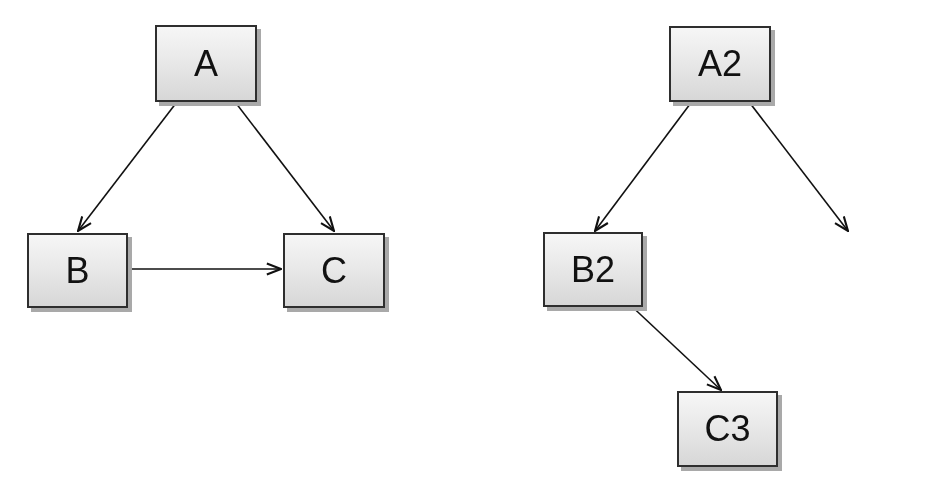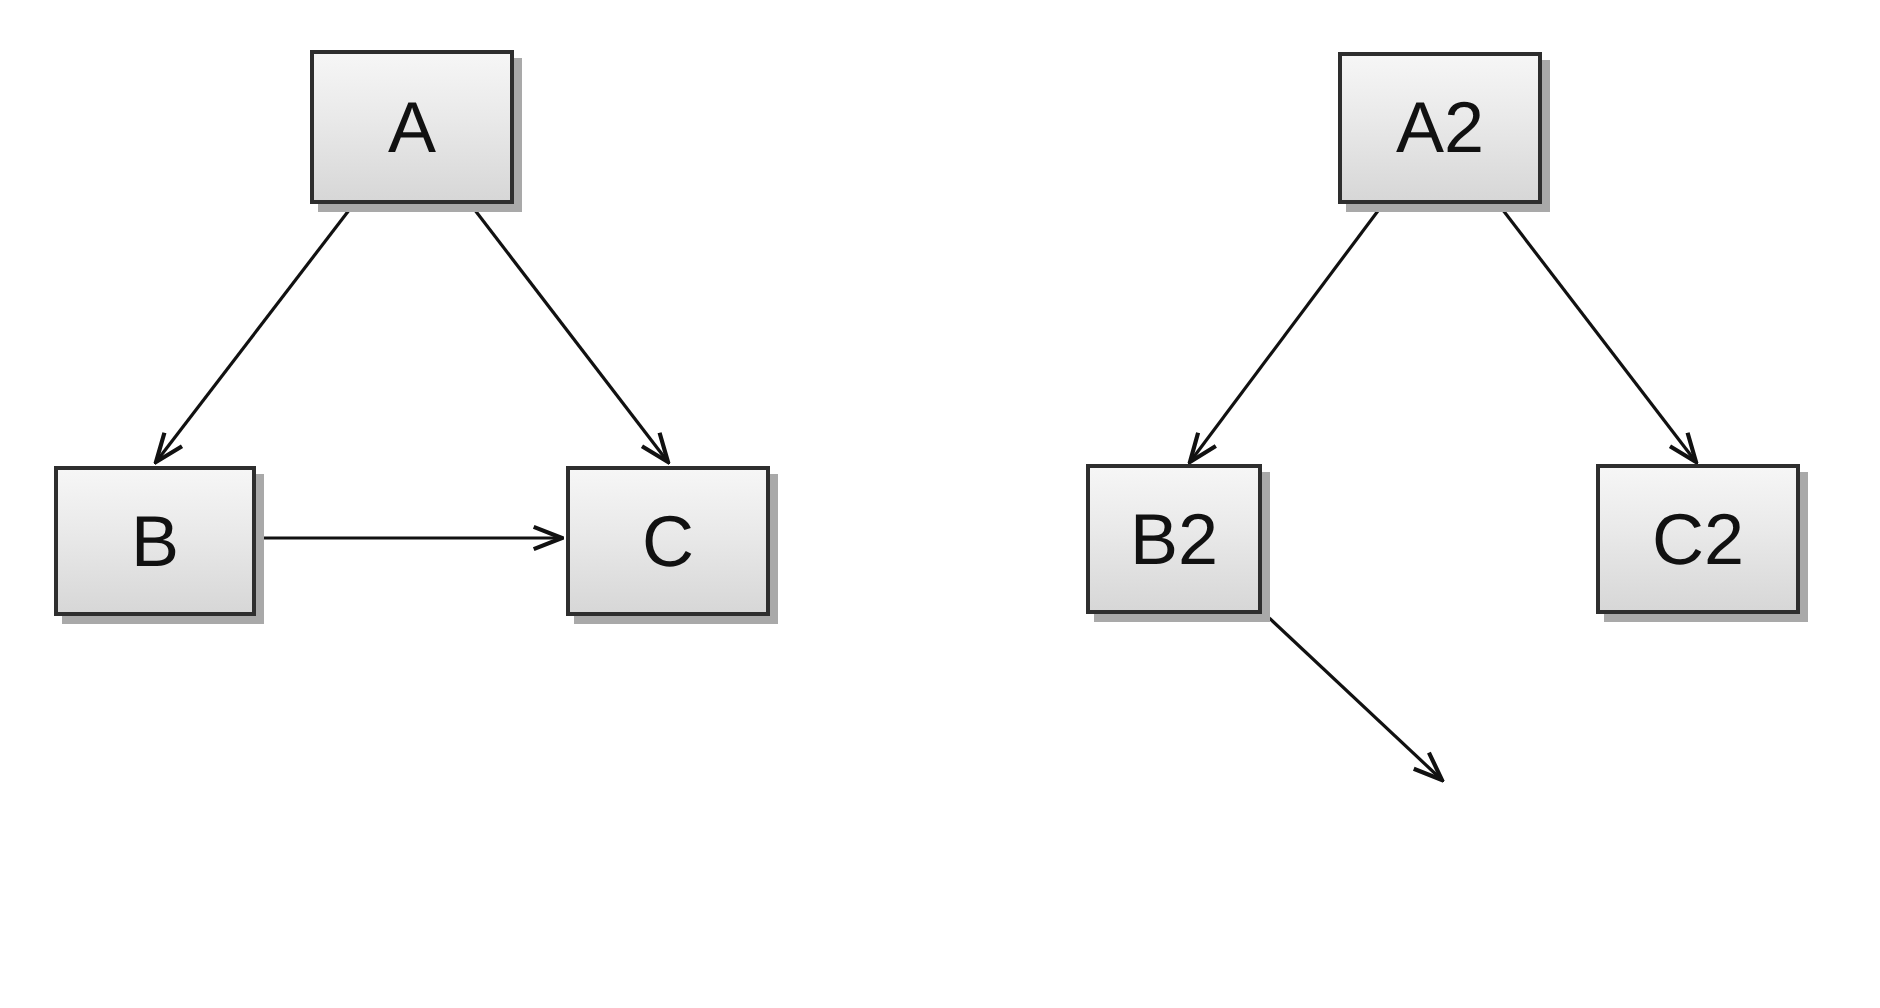--- a/index.html
+++ b/index.html
@@ -66,19 +66,19 @@
     </div>
     <div class="node" style="left: 27px; top: 233px; width: 101px; height: 75px;">
       <span class="node-label">B</span>
     </div>
     <div class="node" style="left: 283px; top: 233px; width: 102px; height: 75px;">
       <span class="node-label">C</span>
     </div>
     <div class="node" style="left: 669px; top: 26px; width: 102px; height: 76px; text-align: center;">
       <span class="node-label">A2</span>
     </div>
-    <div class="node" style="left: 543px; top: 232px; width: 88px; height: 75px;">
+    <div class="node" style="left: 543px; top: 232px; width: 100px; height: 75px;">
       <span class="node-label">B2</span>
     </div>
-    <div class="node" style="left: 798px; top: 232px; width: 102px; height: 75px;">
-      <span class="node-label">C2</span>
+    <div class="node" style="left: 677px; top: 391px; width: 101px; height: 76px;">
+      <span class="node-label">C3</span>
     </div>
   </div>
 
 </body></html>

